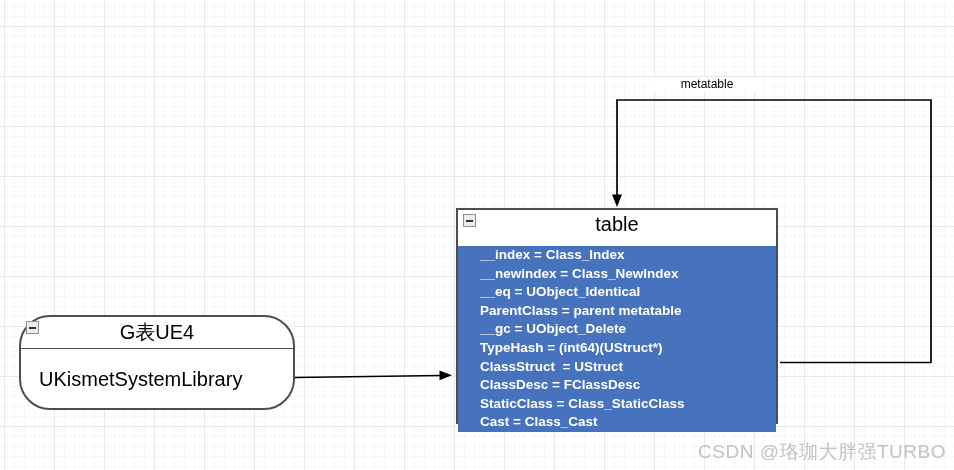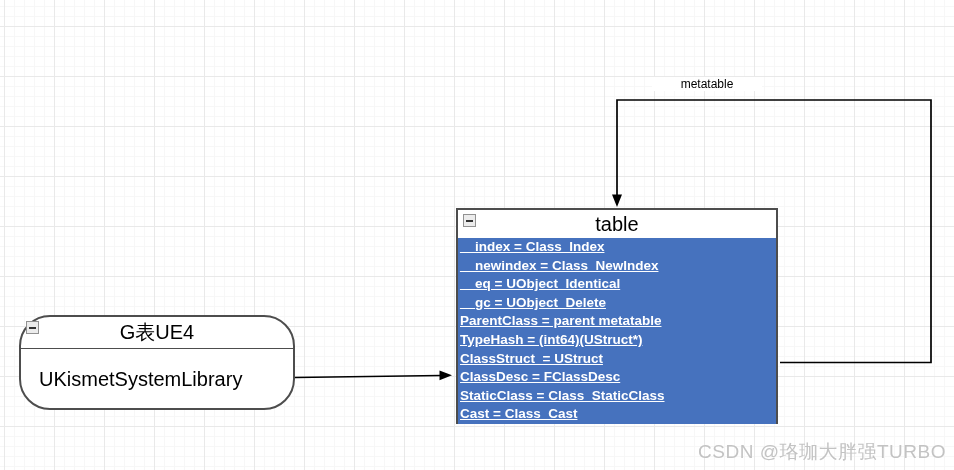--- a/index.html
+++ b/index.html
@@ -67,33 +67,32 @@
     display: flex;
     align-items: center;
     padding-left: 18px;
     font-size: 20px;
     color: #000000;
   }
 
   
   .table-box { left: 456px; top: 208px; width: 322px; height: 216px; }
   .table-box .box-header {
-    height: 28px; line-height: 28px;
+    height: 36px; line-height: 28px;
     font-size: 20px;
   }
   .table-rows {
     height: 186px;
     background: #4672be;
     color: #ffffff;
     font-size: 13.5px;
     font-weight: bold;
-    padding-left: 2px;
+    padding-left: 22px;
     box-sizing: border-box;
     overflow: hidden;
-    text-decoration: underline;
   }
   .trow {
     height: 18.6px;
     line-height: 18.6px;
     white-space: pre;
   }
 
   .edge-label {
     position: absolute;
     left: 652px; top: 77px;
@@ -149,22 +148,22 @@
     <div class="box-header">
       <span class="collapse-btn">
         <span class="minus-bar"></span>
       </span>
       <span>table</span>
     </div>
     <div class="table-rows">
         <div class="trow">__index = Class_Index</div>
         <div class="trow">__newindex = Class_NewIndex</div>
         <div class="trow">__eq = UObject_Identical</div>
+        <div class="trow">ParentClass = parent metatable</div>
         <div class="trow">__gc = UObject_Delete</div>
-        <div class="trow">ParentClass = parent metatable</div>
         <div class="trow">TypeHash = (int64)(UStruct*)</div>
         <div class="trow">ClassStruct  = UStruct</div>
         <div class="trow">ClassDesc = FClassDesc</div>
         <div class="trow">StaticClass = Class_StaticClass</div>
         <div class="trow">Cast = Class_Cast</div>
       </div>
   </div>
 
   <div class="watermark">CSDN @珞珈大胖强TURBO</div>
 

